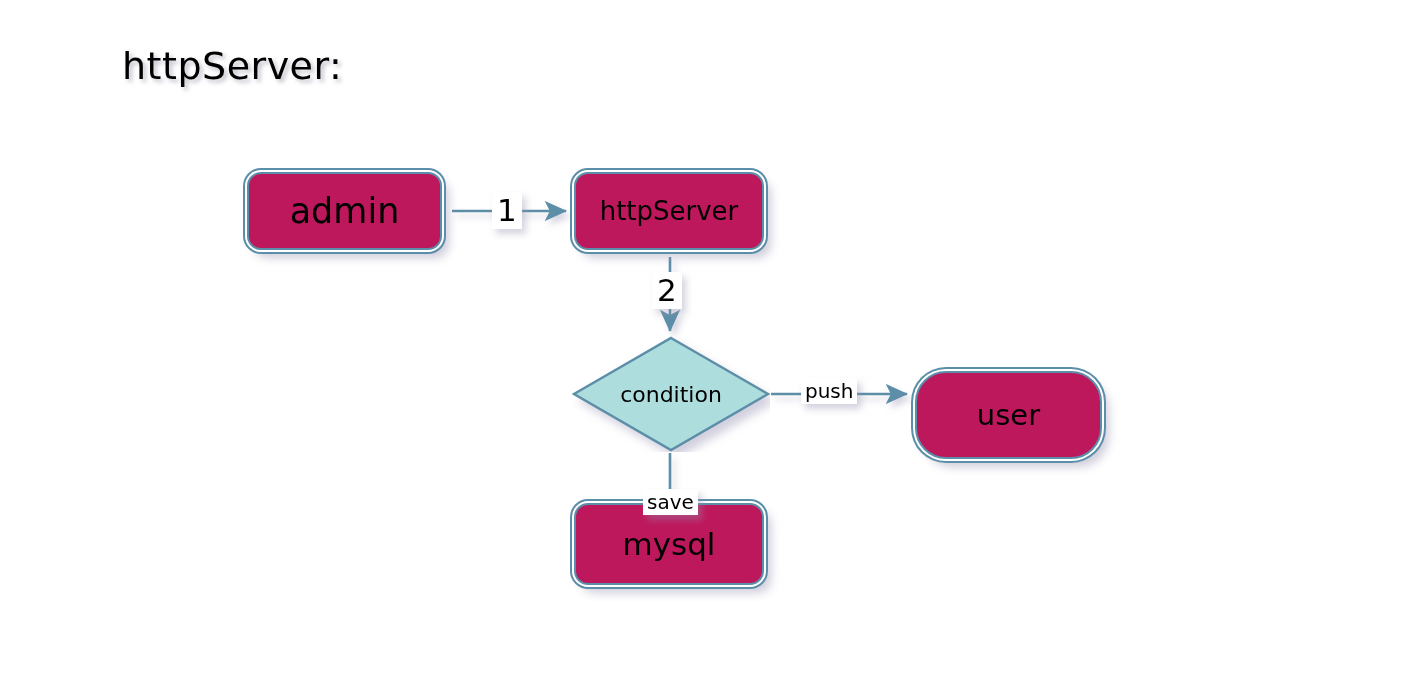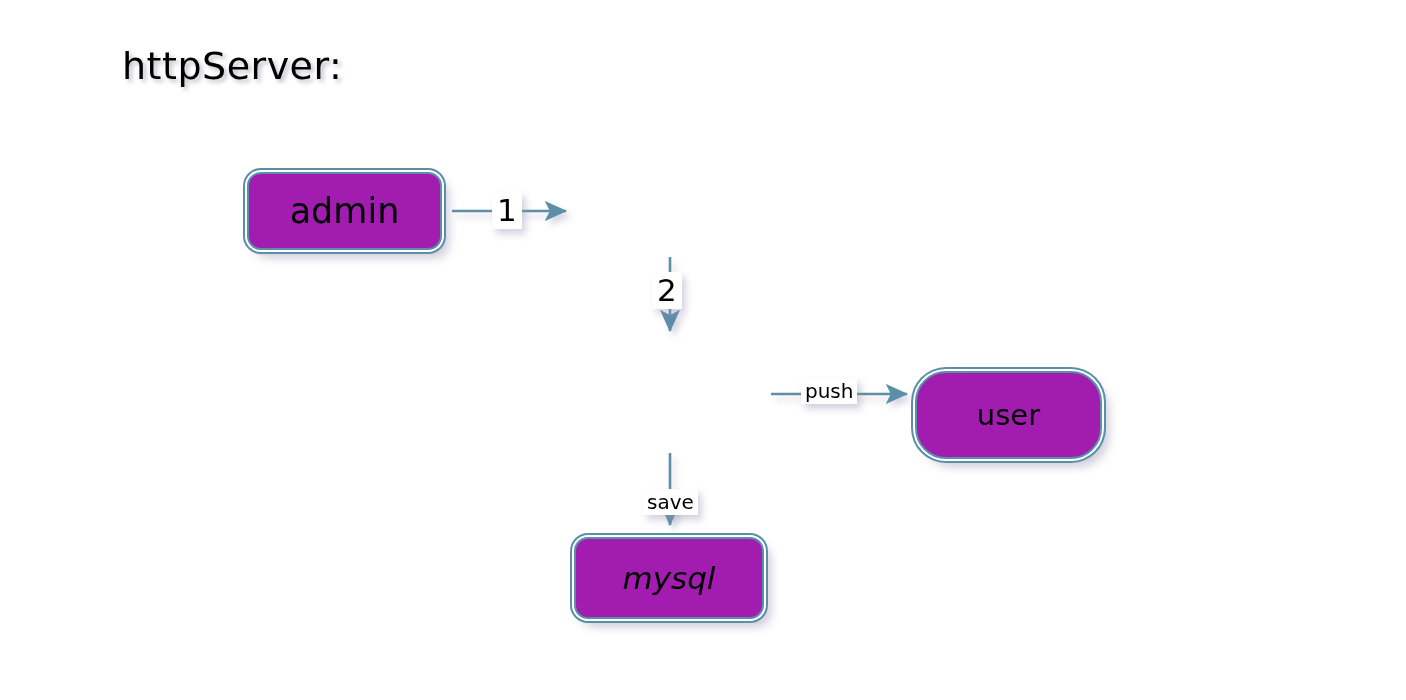--- a/index.html
+++ b/index.html
@@ -42,21 +42,21 @@
     left: 0; top: 0;
     width: 1406px;
     height: 700px;
     pointer-events: none;
   }
 
   
   .node-box {
     position: absolute;
     box-sizing: border-box;
-    background: #a21caf;
+    background: #be185d;
     border: 2px solid #5b8ea8;
     border-radius: 14px;
     box-shadow:
       0 0 0 2px #ffffff,
       0 0 0 4px #5b8ea8,
       7px 8px 10px rgba(150,145,175,0.45);
     display: flex;
     align-items: center;
     justify-content: center;
   }
@@ -69,21 +69,21 @@
 
   #node-admin      { left: 247px; top: 172px; width: 195px; height: 78px; }
   #node-admin .node-label { font-size: 35px; }
 
   #node-httpserver { left: 574px; top: 172px; width: 190px; height: 78px; }
   #node-httpserver .node-label { font-size: 26px; }
 
   #node-user       { left: 915px; top: 371px; width: 187px; height: 88px; border-radius: 31px; }
   #node-user .node-label { font-size: 29px; }
 
-  #node-mysql      { left: 574px; top: 537px; width: 190px; height: 82px; font-style: italic; }
+  #node-mysql      { left: 574px; top: 503px; width: 190px; height: 82px; }
   #node-mysql .node-label { font-size: 31px; }
 
   
   #node-condition {
     position: absolute;
     left: 572px;
     top: 336px;
     width: 198px;
     height: 116px;
   }
@@ -150,21 +150,37 @@
       <line x1="771" y1="394" x2="907" y2="394" marker-end="url(#arrow-head)"></line>
 
       <line x1="670" y1="453" x2="670" y2="525" marker-end="url(#arrow-head)"></line>
     </g>
   </svg>
 
   <div class="node-box" id="node-admin">
     <span class="node-label">admin</span>
   </div>
 
+  <div class="node-box" id="node-httpserver">
+    <span class="node-label">httpServer</span>
+  </div>
 
+  <div id="node-condition">
+    <svg class="diamond-shape" viewBox="0 0 198 116" width="198" height="116">
+      <defs>
+        <filter id="diamond-shadow" x="-50%" y="-50%" width="220%" height="220%">
+          <feDropShadow dx="6" dy="7" stdDeviation="5" flood-color="#9a95b5" flood-opacity="0.45"></feDropShadow>
+        </filter>
+      </defs>
+      <polygon points="99,2 196,58 99,114 2,58" fill="#aeddde" stroke="#5b8ea8" stroke-width="2.4" filter="url(#diamond-shadow)"></polygon>
+    </svg>
+    <div class="diamond-label">
+      <span>condition</span>
+    </div>
+  </div>
 
   <div class="node-box" id="node-user">
     <span class="node-label">user</span>
   </div>
 
   <div class="node-box" id="node-mysql">
     <span class="node-label">mysql</span>
   </div>
 
   <div class="edge-label" id="edge-label-1">1</div>

